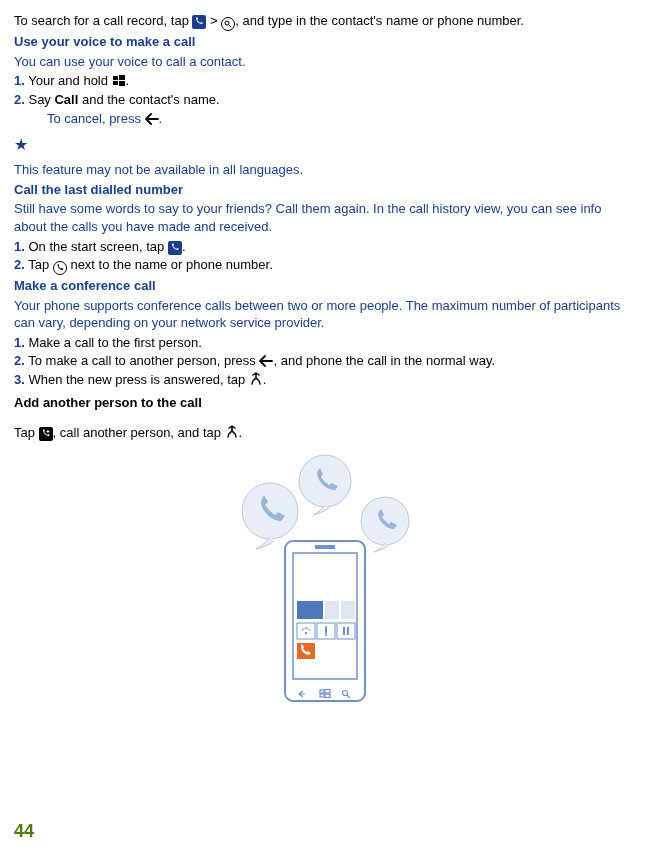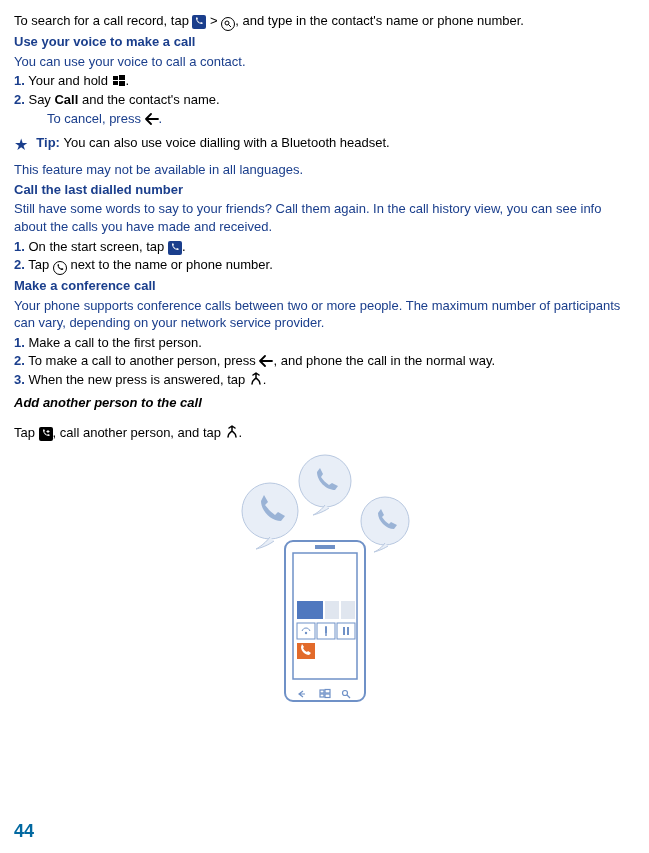--- a/index.html
+++ b/index.html
@@ -19,21 +19,21 @@
   .heading { font-weight: 700; color: #1a3e8c; margin-bottom: 2px; }
   p { margin: 2px 0; }
   .step-line { color:#000; margin:1px 0;}
   .step-num { color:#1a3e8c; font-weight:700; }
   .icon-inline { display:inline-flex; width:14px; height:14px; vertical-align:-2px; justify-content:center; align-items:center;}
   .phone-tile { background:#1a3e8c; color:#fff; border-radius:2px; }
   .circle-icon { width:14px; height:14px; border:1.5px solid #000; border-radius:50%; display:inline-flex; align-items:center; justify-content:center; box-sizing:border-box; vertical-align:-3px;}
   .star { color:#1a3e8c; font-size:16px; }
   .tip-row { display:flex; gap:8px; margin:6px 0; align-items:flex-start;}
   .footer { position:absolute; bottom:10px; left:14px; right:14px; display:flex; justify-content:space-between; font-size:11px;}
-  .page-num { color:#0369a1; font-size:18px; font-weight:700;}
+  .page-num { color:#4d7c0f; font-size:18px; font-weight:700;}
   .illus-wrap { display:flex; justify-content:center; margin-top:10px;}
   svg.illus { width:200px; height:260px; }
 </style>
 </head>
 <body>
 
 <p class="black">
   <span>To search for a call record, tap </span><span class="icon-inline phone-tile">
       <svg width="10" height="10" viewBox="0 0 10 10">
         <path d="M2 1c0 3 3 6 6 6l1-1-2-1-1 1c-1-1-2-2-3-3l1-1-1-2z" fill="#fff"></path>
@@ -63,23 +63,20 @@
 </p>
 <p style="color:#1a3e8c;margin-left:33px;">
   <span>To cancel, press </span><span class="icon-inline">
       <svg width="14" height="12" viewBox="0 0 14 12">
         <path d="M6 1L1 6l5 5M1 6h12" stroke="#000" stroke-width="1.8" fill="none" stroke-linecap="round" stroke-linejoin="round"></path>
       </svg>
     </span><span>.</span>
 </p>
 <div class="tip-row">
   <span class="star">★</span>
-  <span class="black">
-    <span class="bold" style="color:#1a3e8c;">Tip: </span><span>You can also use voice dialling with a Bluetooth headset.</span>
-  </span>
 </div>
 <p>This feature may not be available in all languages.</p>
 
 <p class="heading">Call the last dialled number</p>
 <p>Still have some words to say to your friends? Call them again. In the call history view, you can see info about the calls you have made and received.</p>
 <p class="step-line">
   <span class="step-num">1.</span><span> On the start screen, tap </span><span class="icon-inline phone-tile">
       <svg width="10" height="10" viewBox="0 0 10 10">
         <path d="M2 1c0 3 3 6 6 6l1-1-2-1-1 1c-1-1-2-2-3-3l1-1-1-2z" fill="#fff"></path>
       </svg>
@@ -106,21 +103,21 @@
     </span><span>, and phone the call in the normal way.</span>
 </p>
 <p class="step-line">
   <span class="step-num">3.</span><span> When the new press is answered, tap </span><span class="icon-inline">
       <svg width="12" height="14" viewBox="0 0 12 14">
         <path d="M6 1v5M6 6c-2 2-4 2-4 6M6 6c2 2 4 2 4 6M3 3l3-2 3 2" stroke="#000" stroke-width="1.5" fill="none" stroke-linecap="round" stroke-linejoin="round"></path>
       </svg>
     </span><span>.</span>
 </p>
 
-<p class="black bold" style="margin-top:6px; margin-bottom:0;font-style:italic;">Add another person to the call</p>
+<p class="black bold" style="margin-top:6px; margin-bottom:0;">Add another person to the call</p>
 <p class="black" style="margin-top:12px;">
   <span>Tap </span><span class="icon-inline" style="background:#000;color:#fff;border-radius:2px;">
       <svg width="10" height="10" viewBox="0 0 10 10">
         <path d="M2 1c0 3 3 6 6 6l1-1-2-1-1 1c-1-1-2-2-3-3l1-1-1-2z" fill="#fff"></path>
         <line x1="7" y1="1" x2="7" y2="4" stroke="#fff" stroke-width="1"></line>
         <line x1="5.5" y1="2.5" x2="8.5" y2="2.5" stroke="#fff" stroke-width="1"></line>
       </svg>
     </span><span>, call another person, and tap </span><span class="icon-inline">
       <svg width="12" height="14" viewBox="0 0 12 14">
         <path d="M6 1v5M6 6c-2 2-4 2-4 6M6 6c2 2 4 2 4 6M3 3l3-2 3 2" stroke="#000" stroke-width="1.5" fill="none" stroke-linecap="round" stroke-linejoin="round"></path>

